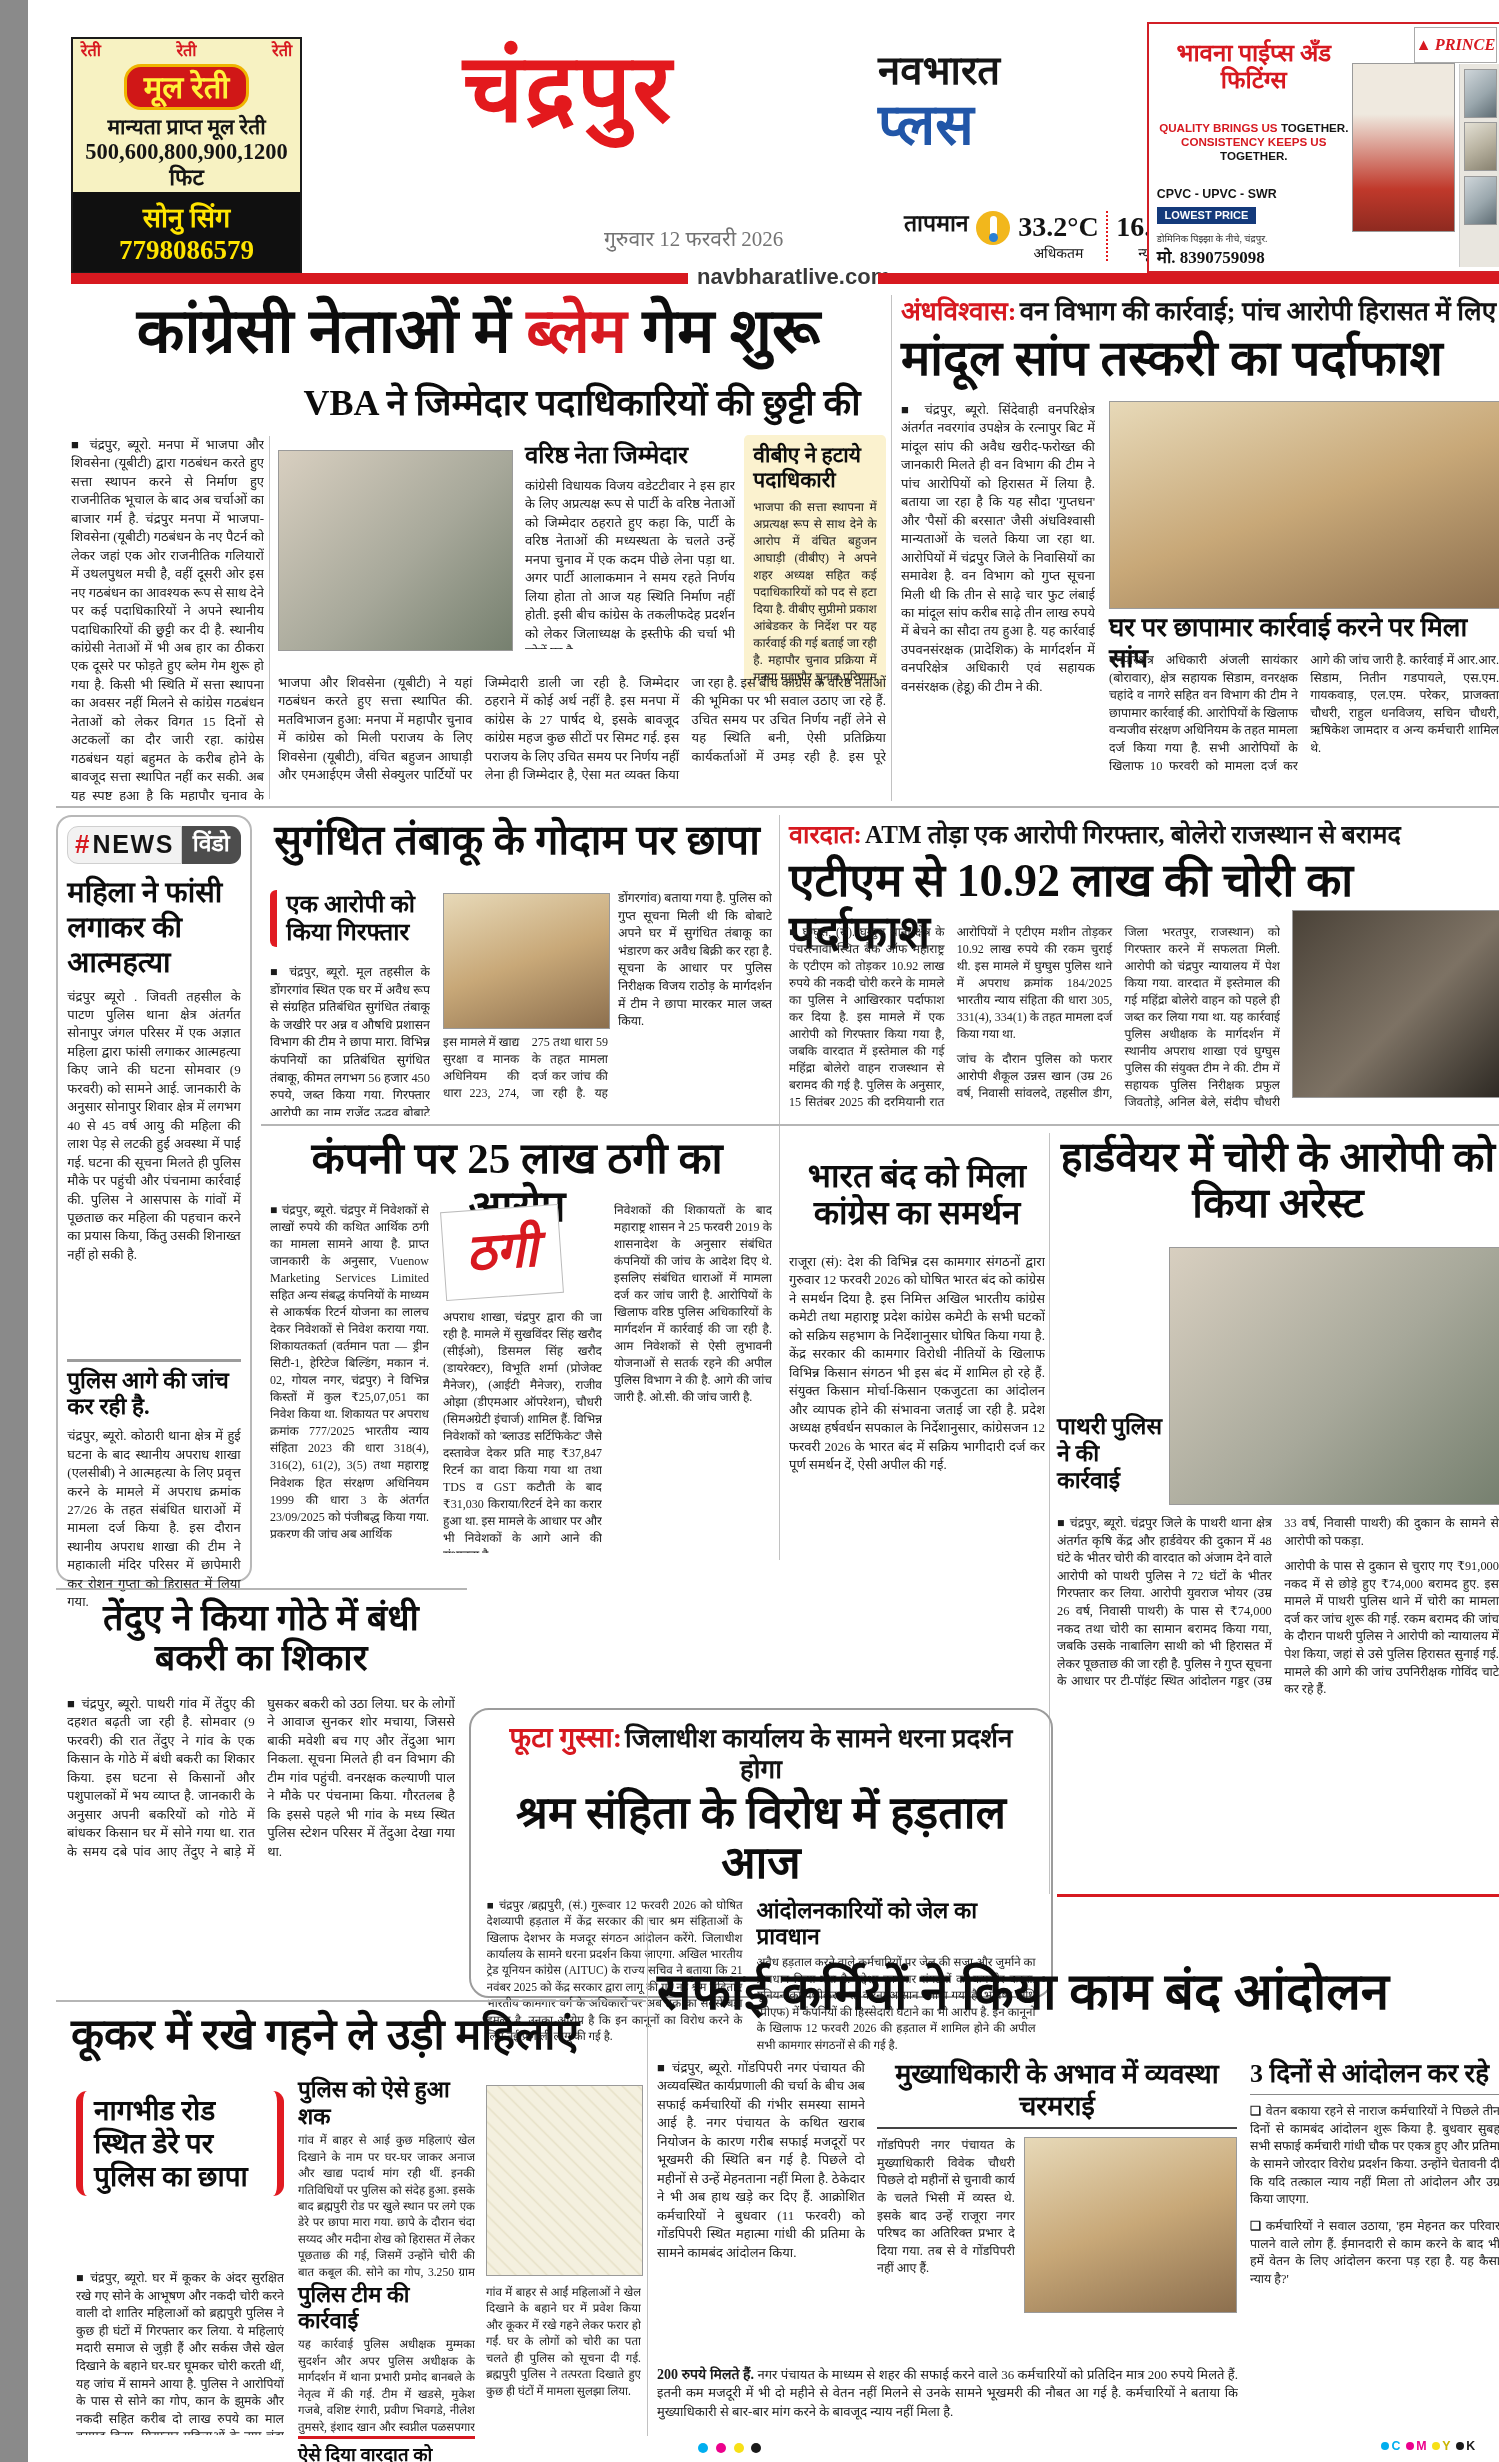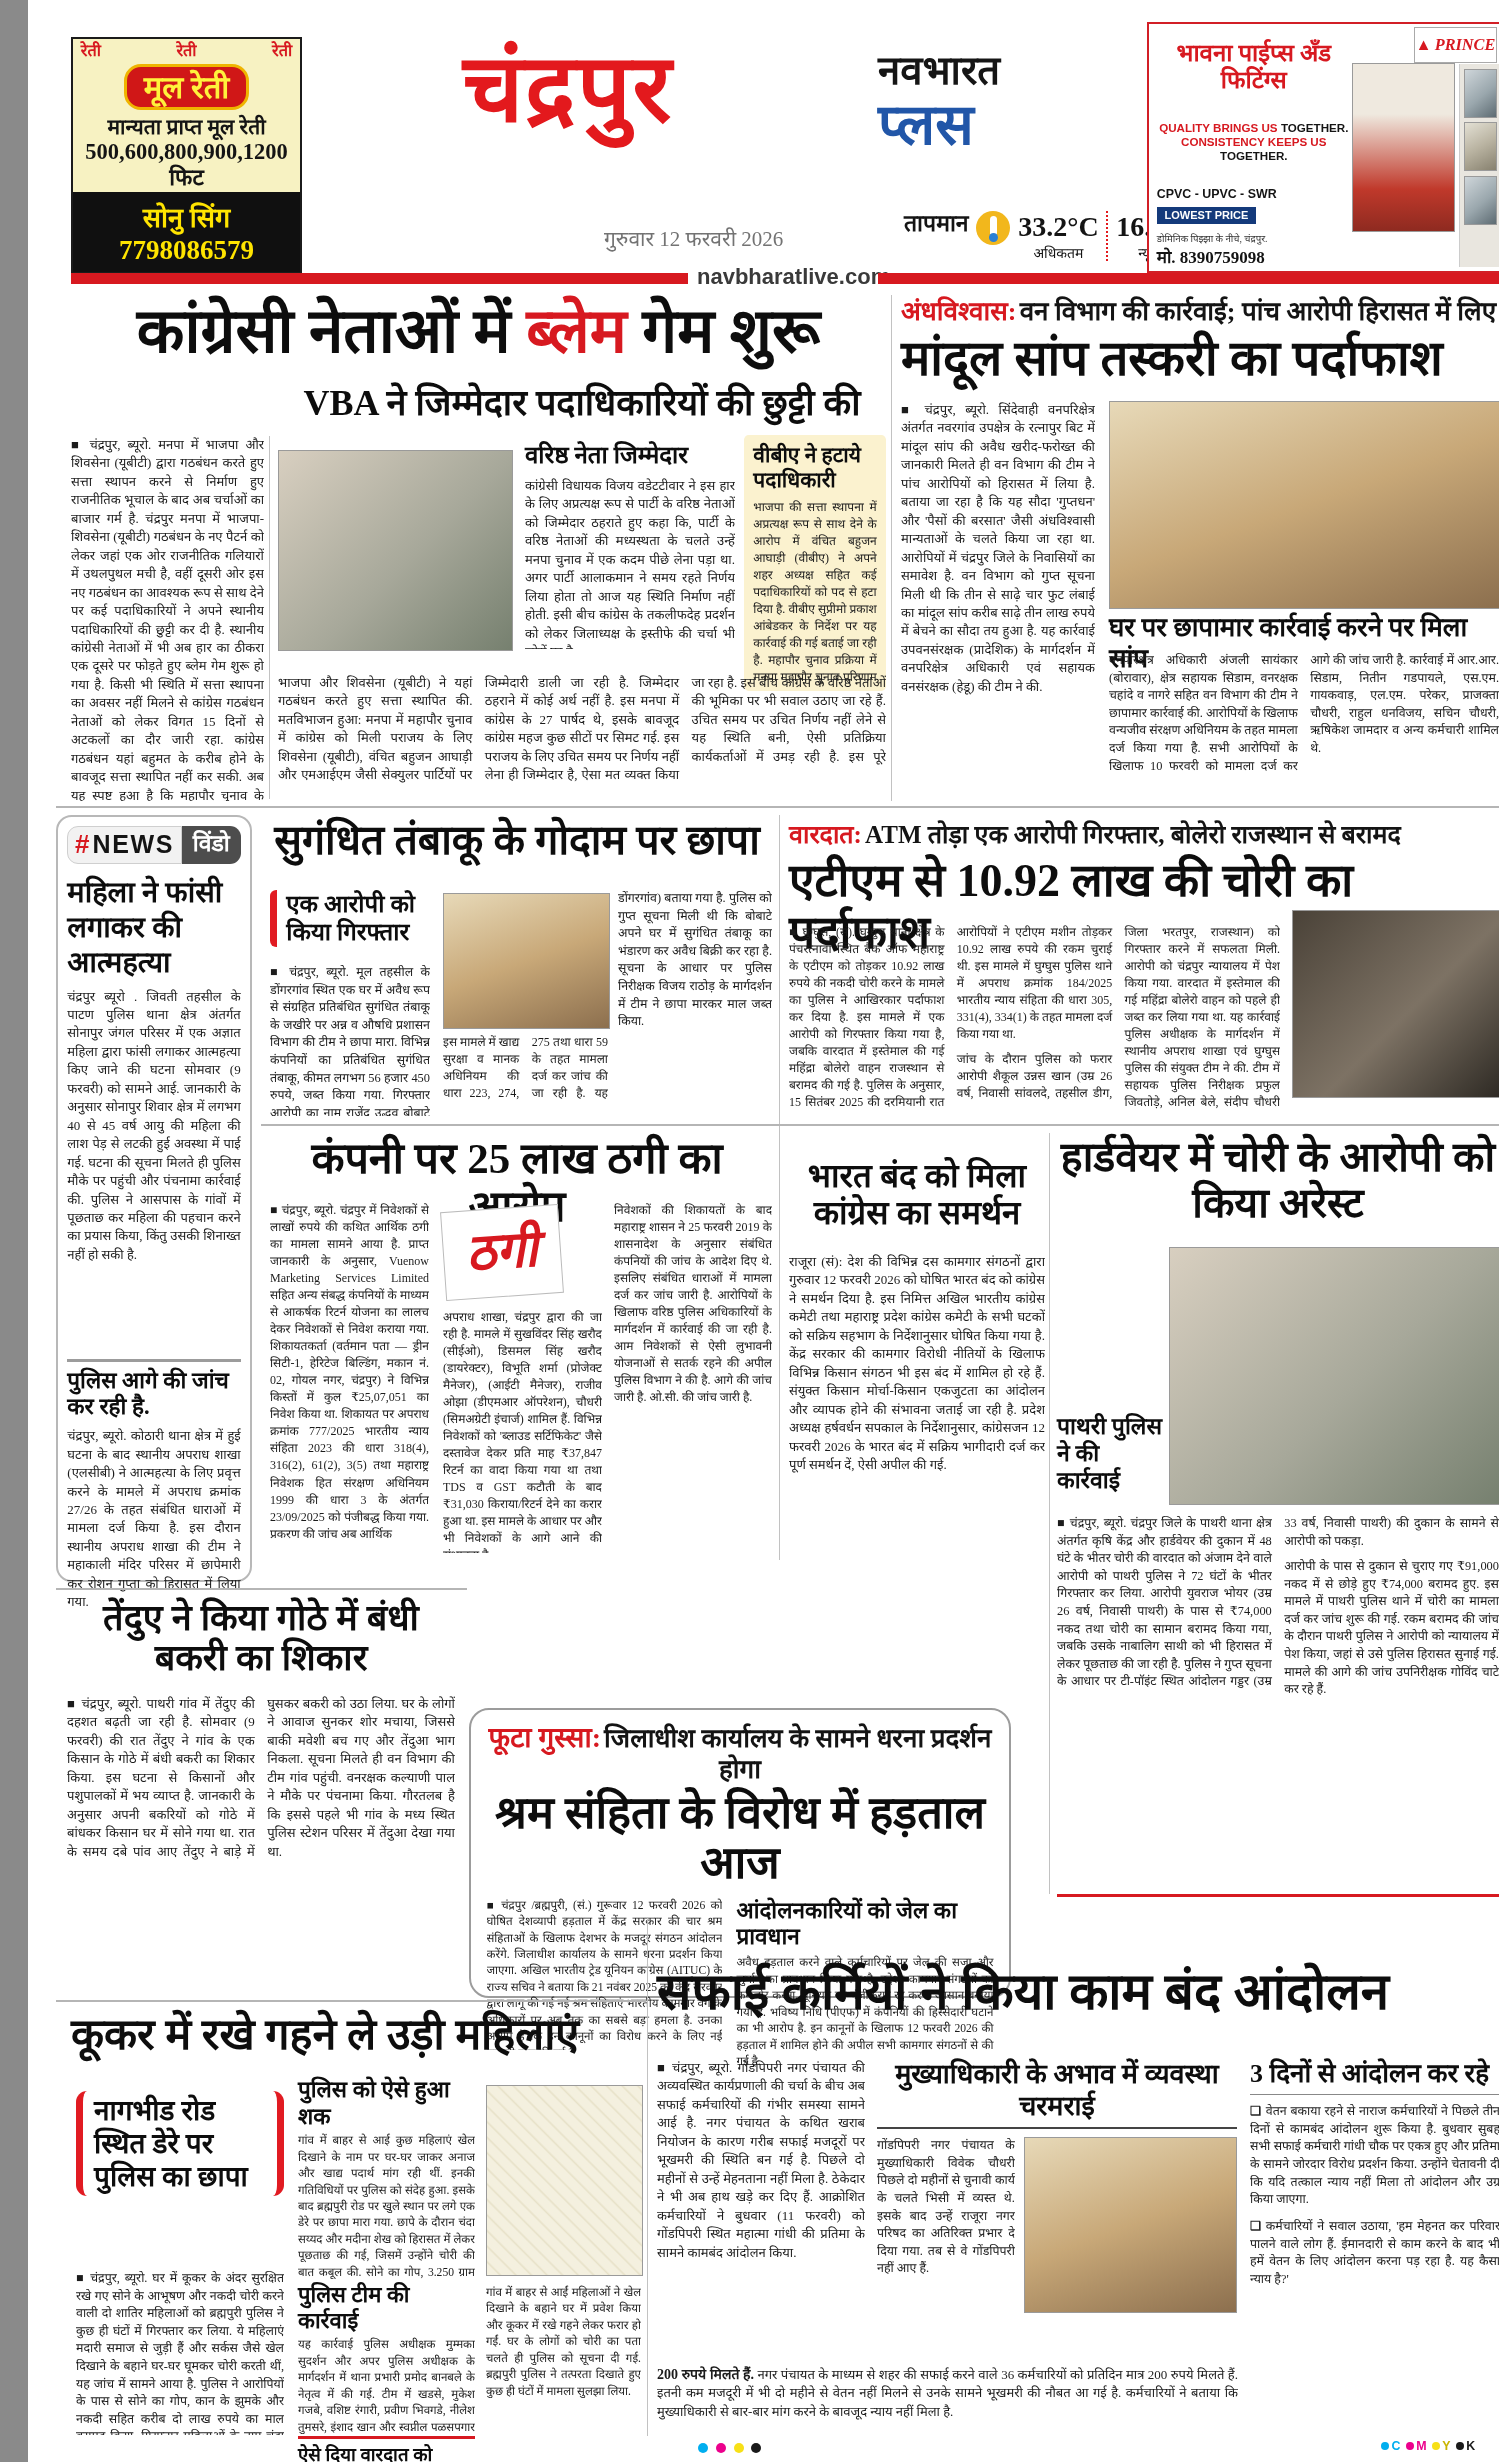--- a/index.html
+++ b/index.html
@@ -191,21 +191,21 @@
   <div class="abs subhead" style="left:1029px;top:1413px;width:105px;font-size:23px;">पाथरी पुलिस ने की कार्रवाई</div>
   <div class="abs bt cols2" style="left:1029px;top:1515px;width:442px;height:379px;font-size:12.4px;border-bottom:3.9px solid #d71920;">
     <p>■ चंद्रपुर, ब्यूरो.  चंद्रपुर जिले के पाथरी थाना क्षेत्र अंतर्गत कृषि केंद्र और हार्डवेयर की दुकान में 48 घंटे के भीतर चोरी की वारदात को अंजाम देने वाले आरोपी को पाथरी पुलिस ने 72 घंटों के भीतर गिरफ्तार कर लिया. आरोपी युवराज भोयर (उम्र 26 वर्ष, निवासी पाथरी) के पास से ₹74,000 नकद तथा चोरी का सामान बरामद किया गया, जबकि उसके नाबालिग साथी को भी हिरासत में लेकर पूछताछ की जा रही है. पुलिस ने गुप्त सूचना के आधार पर टी-पॉइंट स्थित आंदोलन गड्डर (उम्र 33 वर्ष, निवासी पाथरी) की दुकान के सामने से आरोपी को पकड़ा.</p>
     <p>आरोपी के पास से दुकान से चुराए गए ₹91,000 नकद में से छोड़े हुए ₹74,000 बरामद हुए. इस मामले में पाथरी पुलिस थाने में चोरी का मामला दर्ज कर जांच शुरू की गई. रकम बरामद की जांच के दौरान पाथरी पुलिस ने आरोपी को न्यायालय में पेश किया, जहां से उसे पुलिस हिरासत सुनाई गई. मामले की आगे की जांच उपनिरीक्षक गोविंद चाटे कर रहे हैं.</p>
   </div>
 
   <div class="hline" style="left:28px;top:1588px;width:411px;"></div>
   <div class="abs head center" style="left:39px;top:1598px;width:388px;font-size:36px;">तेंदुए ने किया गोठे में बंधी बकरी का शिकार</div>
   <div class="abs bt cols2" style="left:39px;top:1695px;width:388px;height:298px;font-size:13px;">■ चंद्रपुर, ब्यूरो.  पाथरी गांव में तेंदुए की दहशत बढ़ती जा रही है. सोमवार (9 फरवरी) की रात तेंदुए ने गांव के एक किसान के गोठे में बंधी बकरी का शिकार किया. इस घटना से किसानों और पशुपालकों में भय व्याप्त है. जानकारी के अनुसार अपनी बकरियों को गोठे में बांधकर किसान घर में सोने गया था. रात के समय दबे पांव आए तेंदुए ने बाड़े में घुसकर बकरी को उठा लिया. घर के लोगों ने आवाज सुनकर शोर मचाया, जिससे बाकी मवेशी बच गए और तेंदुआ भाग निकला. सूचना मिलते ही वन विभाग की टीम गांव पहुंची. वनरक्षक कल्याणी पाल ने मौके पर पंचनामा किया. गौरतलब है कि इससे पहले भी गांव के मध्य स्थित पुलिस स्टेशन परिसर में तेंदुआ देखा गया था.</div>
 
-  <div class="abs" style="left:441px;top:1708px;width:542px;height:290px;border:2.3px solid #9c9c9c;border-radius:20px;padding:12.4px 15.5px;box-sizing:border-box;">
+  <div class="abs" style="left:441px;top:1708px;width:584px;height:290px;border:2.3px solid #9c9c9c;border-radius:20px;padding:12.4px 15.5px;box-sizing:border-box;">
     <div class="center">
       <span class="red kick" style="font-size:28px;">फूटा गुस्सा:</span>
       <span class="kick" style="font-size:26px;">जिलाधीश कार्यालय के सामने धरना प्रदर्शन होगा</span>
     </div>
     <div class="head center" style="font-size:45px;margin-top:3.1px;">श्रम संहिता के विरोध में हड़ताल आज</div>
     <div style="display:flex;gap:14px;margin-top:9.3px;">
       <div class="bt" style="width:256px;height:152px;font-size:11.6px;">■ चंद्रपुर /ब्रह्मपुरी, (सं.)  गुरूवार 12 फरवरी 2026 को घोषित देशव्यापी हड़ताल में केंद्र सरकार की चार श्रम संहिताओं के खिलाफ देशभर के मजदूर संगठन आंदोलन करेंगे. जिलाधीश कार्यालय के सामने धरना प्रदर्शन किया जाएगा. अखिल भारतीय ट्रेड यूनियन कांग्रेस (AITUC) के राज्य सचिव ने बताया कि 21 नवंबर 2025 को केंद्र सरकार द्वारा लागू की गई नई श्रम संहिताएं भारतीय कामगार वर्ग के अधिकारों पर अब तक का सबसे बड़ा हमला है. उनका आरोप है कि इन कानूनों का विरोध करने के लिए नई प्रणाली लागू की गई है.</div>
       <div style="width:279px;">
         <div class="subhead" style="font-size:22.5px;">आंदोलनकारियों को जेल का प्रावधान</div>
         <div class="bt" style="height:124px;font-size:11.6px;margin-top:4.7px;">अवैध हड़ताल करने वाले कर्मचारियों पर जेल की सजा और जुर्माने का प्रावधान किया गया है. उद्देश्य कामगार संगठनों को कमजोर करना. यूनियन का पंजीकरण रद्द करना आसान बनाया गया है. भविष्य निधि (पीएफ) में कंपनियों की हिस्सेदारी घटाने का भी आरोप है. इन कानूनों के खिलाफ 12 फरवरी 2026 की हड़ताल में शामिल होने की अपील सभी कामगार संगठनों से की गई है.</div>

